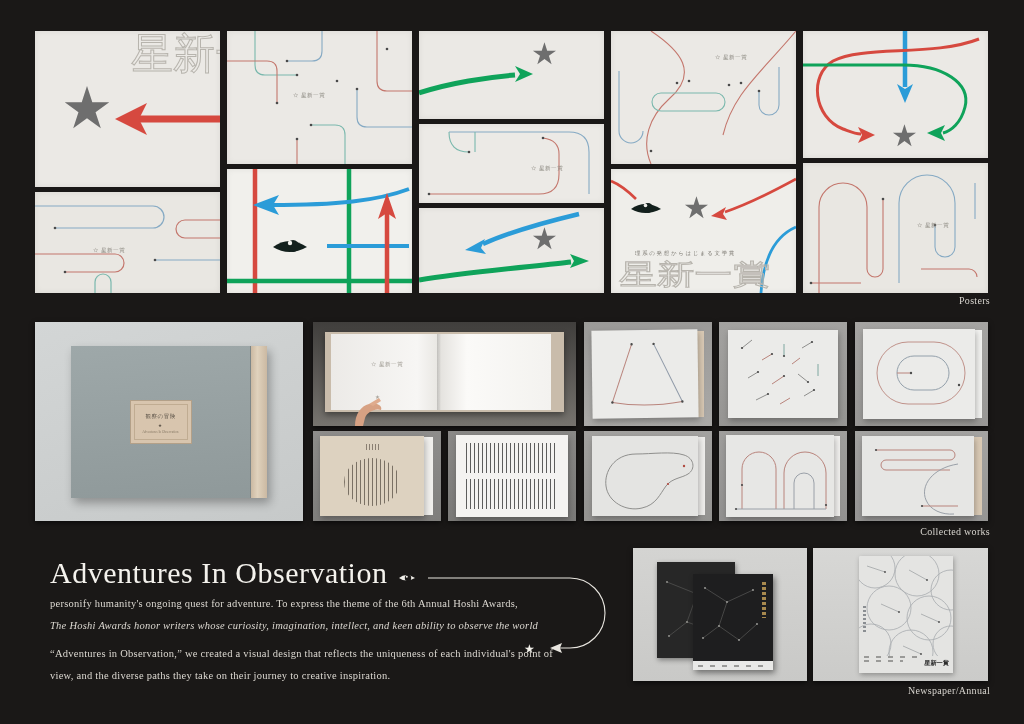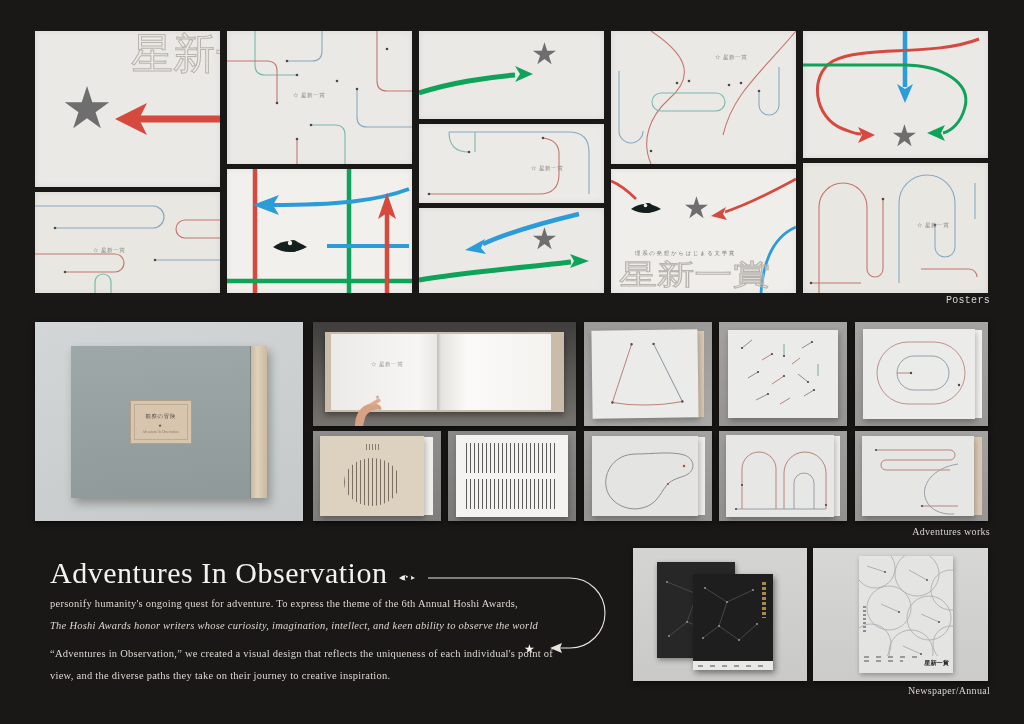--- a/index.html
+++ b/index.html
@@ -203,21 +203,21 @@
         <g fill="#4a4a4a">
             <circle cx="8" cy="120" r="1.3"></circle>
             <circle cx="80" cy="36" r="1.3"></circle>
             <circle cx="132" cy="62" r="1.3"></circle>
           </g>
       </svg>
       <span class="mark" style="left:114px;top:58px;">☆ 星新一賞</span>
     </div>
   </div>
 
-  <div class="sec-label" style="top:295px;font-family:Liberation Mono, monospace;">Posters</div>
+  <div class="sec-label" style="top:295px;">Posters</div>
 
   <div class="photo ph-gray" style="left:35px;top:322px;width:268px;height:199px;">
     <div style="position:absolute;left:36px;top:24px;width:196px;height:152px;display:flex;
                 box-shadow:3px 5px 9px rgba(0,0,0,.3);">
       <div style="flex:1;background:linear-gradient(175deg,#9ea8a9,#8f999a);position:relative;">
         <div style="position:absolute;left:50%;top:50%;transform:translate(-50%,-50%);width:60px;height:42px;
                     background:#d8c5ae;border:1px solid #b3a088;box-shadow:inset 0 0 0 3px #d8c5ae, inset 0 0 0 4px #c0ac92;
                     display:flex;flex-direction:column;align-items:center;justify-content:center;">
           <div style="font-size:10px;color:#5a5146;transform:scale(.55);white-space:nowrap;letter-spacing:1px;">観察の冒険</div>
           <div style="font-size:9px;color:#5a5146;transform:scale(.5);margin-top:-3px;font-family:'DejaVu Sans',sans-serif;">★</div>
@@ -358,21 +358,21 @@
           <path d="M96 70 H60" stroke="#b9847c"></path>
         </g>
         <g fill="#4a4a4a">
             <circle cx="14" cy="14" r="1.1"></circle>
             <circle cx="60" cy="70" r="1.1"></circle>
           </g>
       </svg>
     </div>
   </div>
 
-  <div class="sec-label" style="top:526px;">Adventures works</div>
+  <div class="sec-label" style="top:526px;">Collected works</div>
 
   <h1 class="about-title">Adventures In Observation</h1>
   <svg width="18" height="12" viewBox="0 0 18 12" style="position:absolute;left:398px;top:572px;">
     <path d="M1 6 Q8 0 17 6 Q8 11 1 6 Z" fill="#efede8"></path>
     <circle cx="10" cy="6" r="3.2" fill="#1a1817"></circle>
     <circle cx="8.8" cy="4.8" r="1" fill="#efede8"></circle>
   </svg>
   <svg width="210" height="95" viewBox="0 0 210 95" style="position:absolute;left:420px;top:570px;">
     <path d="M8 8 H150 A35 35 0 0 1 150 78 H140" fill="none" stroke="#e8e5df" stroke-width="1.1"></path>
     <polygon points="130,78 142,73 140,78 142,83" fill="#e8e5df"></polygon>

